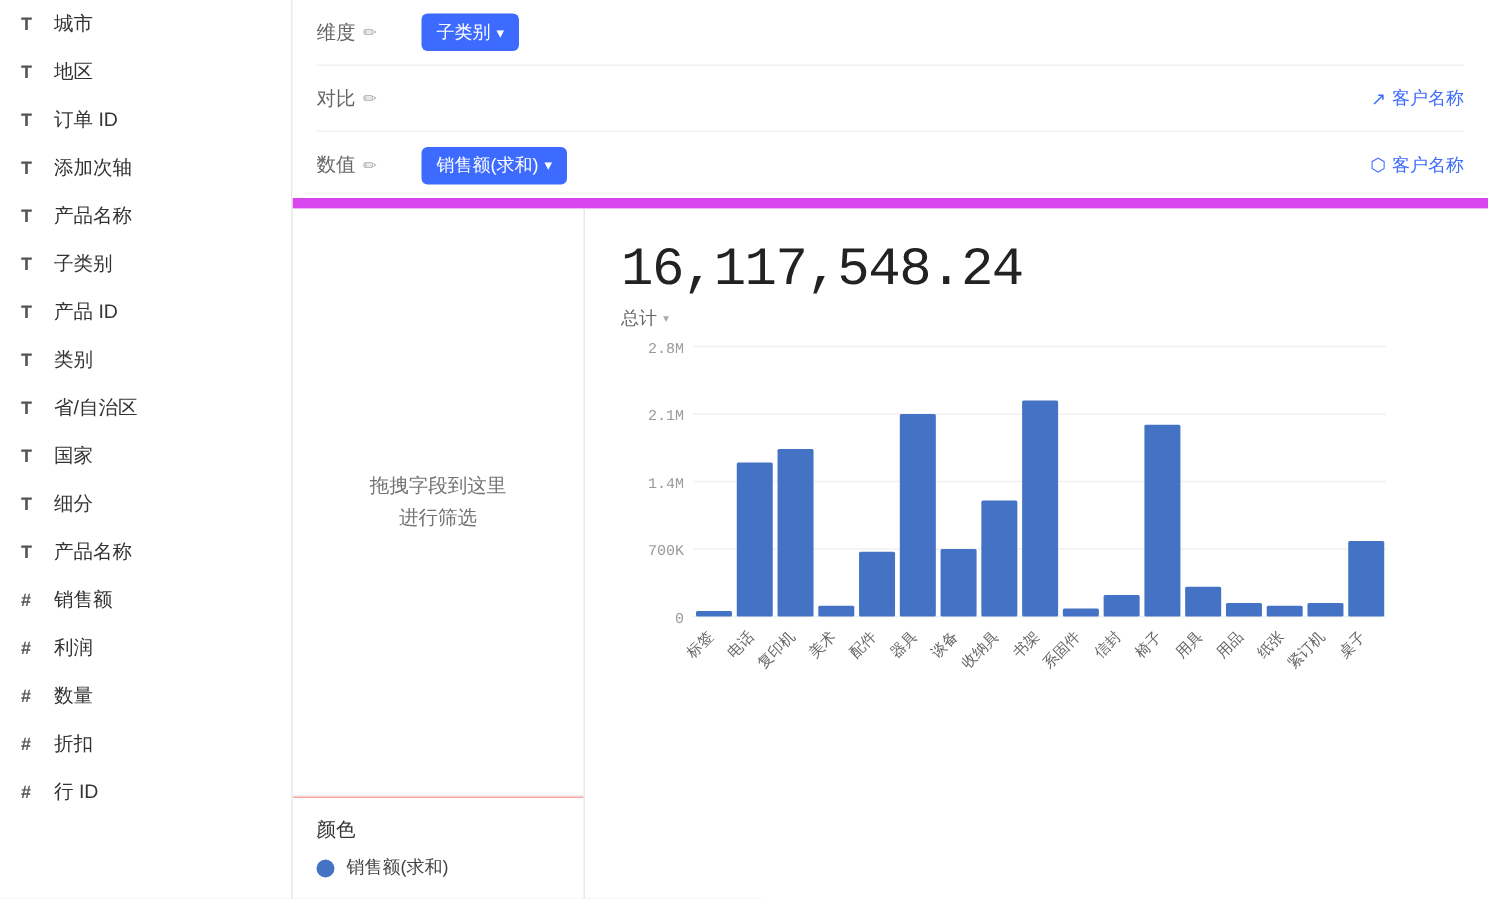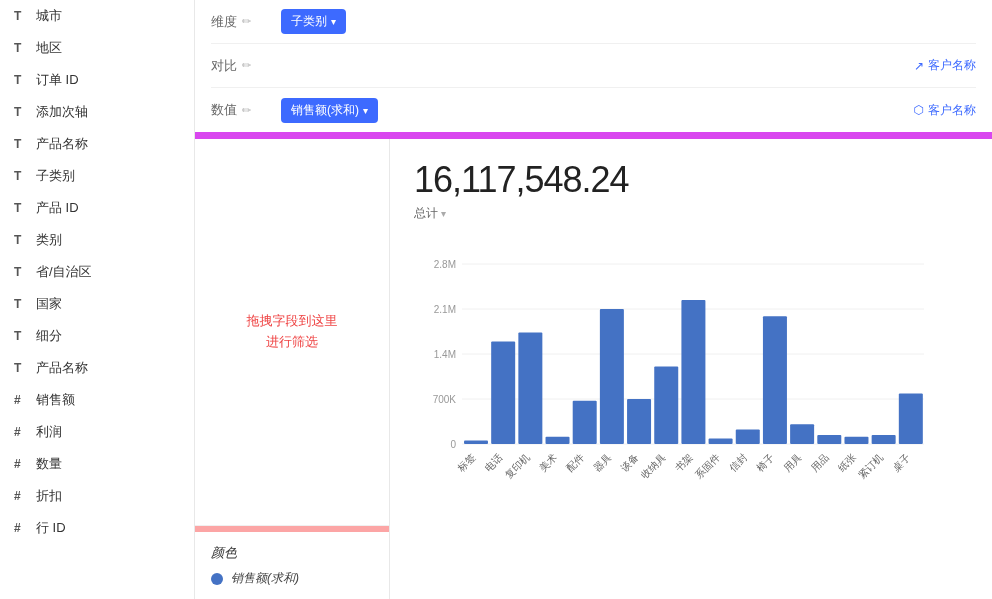--- a/index.html
+++ b/index.html
@@ -111,32 +111,31 @@
       border-right: 1px solid #e8e8e8;
       display: flex;
       flex-direction: column;
       flex-shrink: 0;
     }
     .filter-drop-zone {
       flex: 1;
       display: flex;
       align-items: center;
       justify-content: center;
-      color: #ef4444;
+      color: #737373;
       font-size: 13px;
       text-align: center;
       line-height: 1.6;
       padding: 20px;
     }
 
     
     .color-panel {
       padding: 12px 16px;
-      border-top: 6px solid #fca5a5;
-      font-style: italic;
+      border-top: 1px solid #fca5a5;
     }
     .color-header {
       color: #333;
       font-size: 13px;
       margin-bottom: 8px;
     }
     .color-item {
       display: flex;
       align-items: center;
       gap: 8px;
@@ -150,40 +149,41 @@
       flex-shrink: 0;
     }
 
     
     .chart-panel {
       flex: 1;
       background: #fff;
       padding: 20px 24px 16px;
       overflow: auto;
       position: relative;
+      font-family: Liberation Mono, monospace;
     }
     .chart-total {
       font-size: 36px;
       font-weight: 300;
       color: #222;
       letter-spacing: -1px;
     }
     .chart-subtitle {
       font-size: 12px;
       color: #666;
       margin-top: 4px;
       display: flex;
       align-items: center;
       gap: 3px;
     }
     .chart-subtitle .chevron-s { font-size: 10px; color: #aaa; }
 
     
     .bar-chart-container {
-      margin-top: 32px;
+      margin-top: 0;
       position: relative;
     }
   </style>
 </head>
 <body>
 
 <div class="sidebar">
 
 <div class="sidebar-item">
     <span class="type-icon T">T</span>

